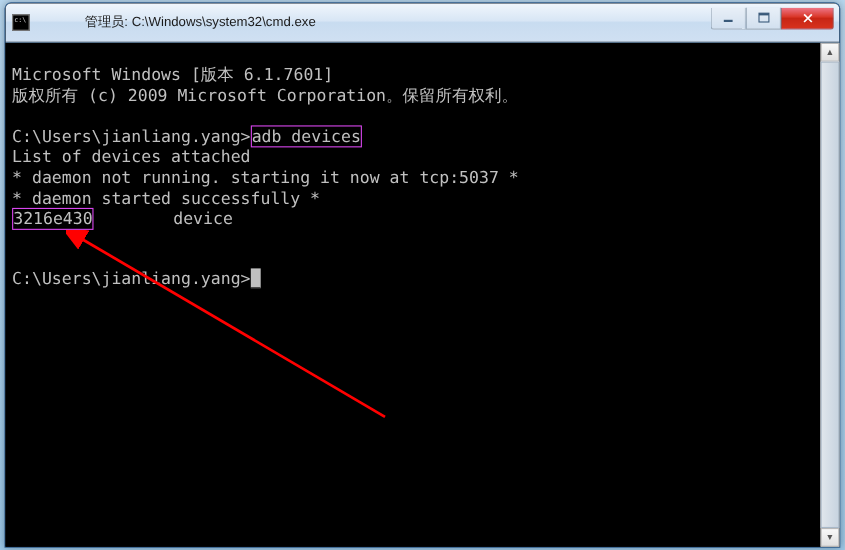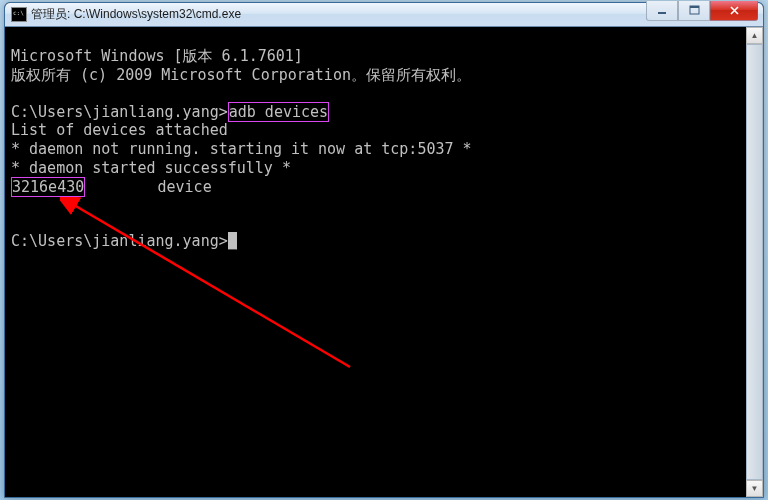--- a/index.html
+++ b/index.html
@@ -22,27 +22,28 @@
       width: 760px;
       height: 496px;
       background: #000;
       border: 1px solid #3a6a9a;
       border-radius: 6px 6px 0 0;
       box-shadow: 0 0 8px rgba(0,0,0,0.3);
       display: flex;
       flex-direction: column;
     }
     .titlebar {
-      height: 24px;
+      height: 36px;
       background: linear-gradient(to bottom, #f0f6fc 0%, #d8e6f5 45%, #c8dcf0 50%, #d0e0f2 100%);
       border-radius: 5px 5px 0 0;
       display: flex;
       align-items: center;
       padding-left: 6px;
       border-bottom: 1px solid #6a8baa;
+      gap: 46px;
     }
     .title-icon {
       width: 16px;
       height: 15px;
       background: #000;
       border: 1px solid #888;
       margin-right: 4px;
       position: relative;
     }
     .title-icon::before {

